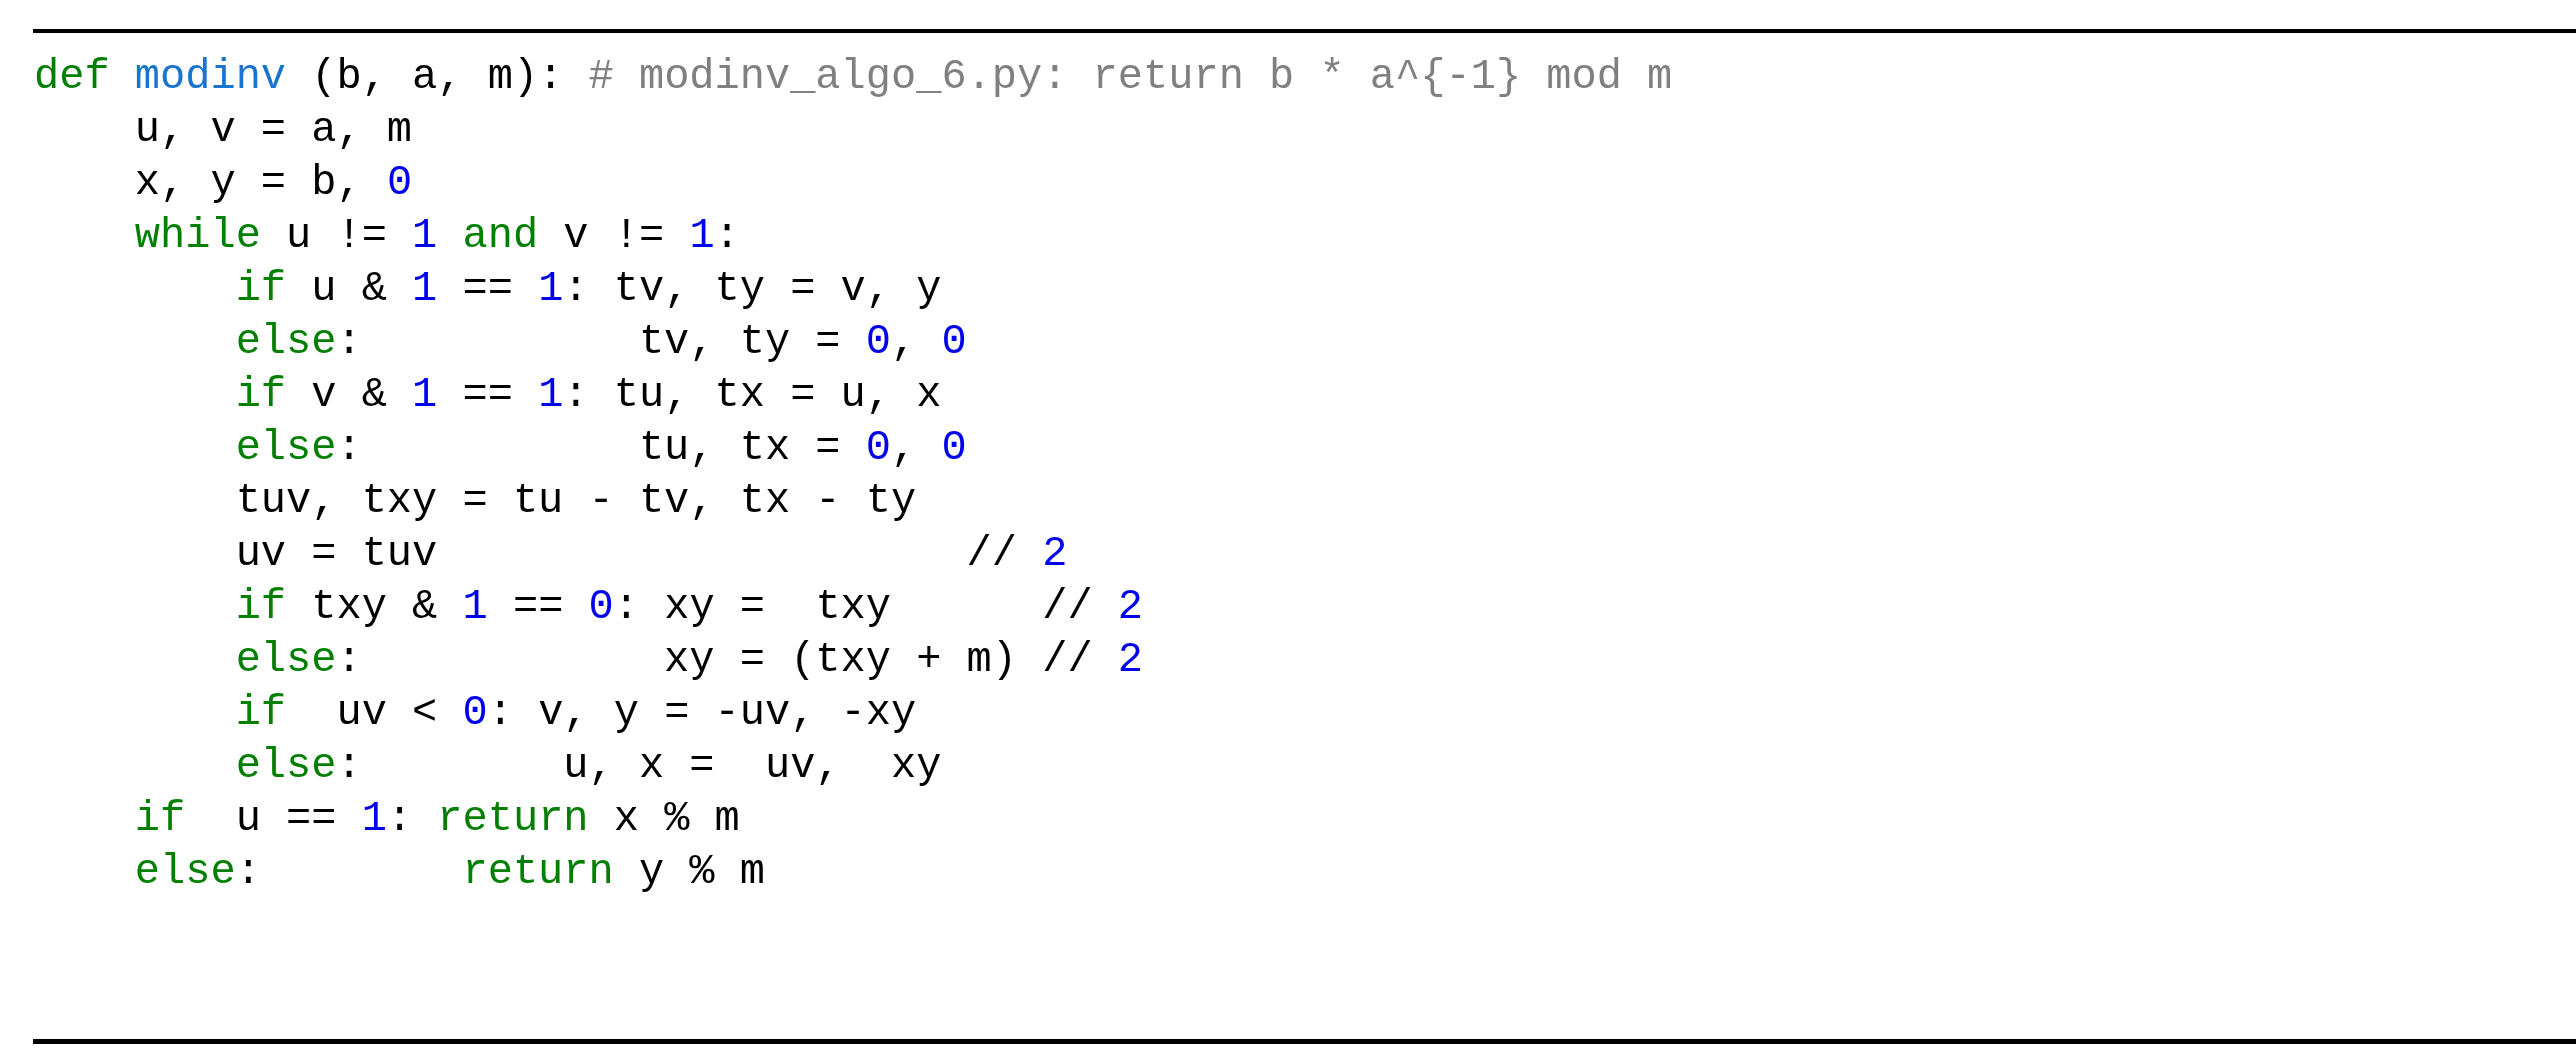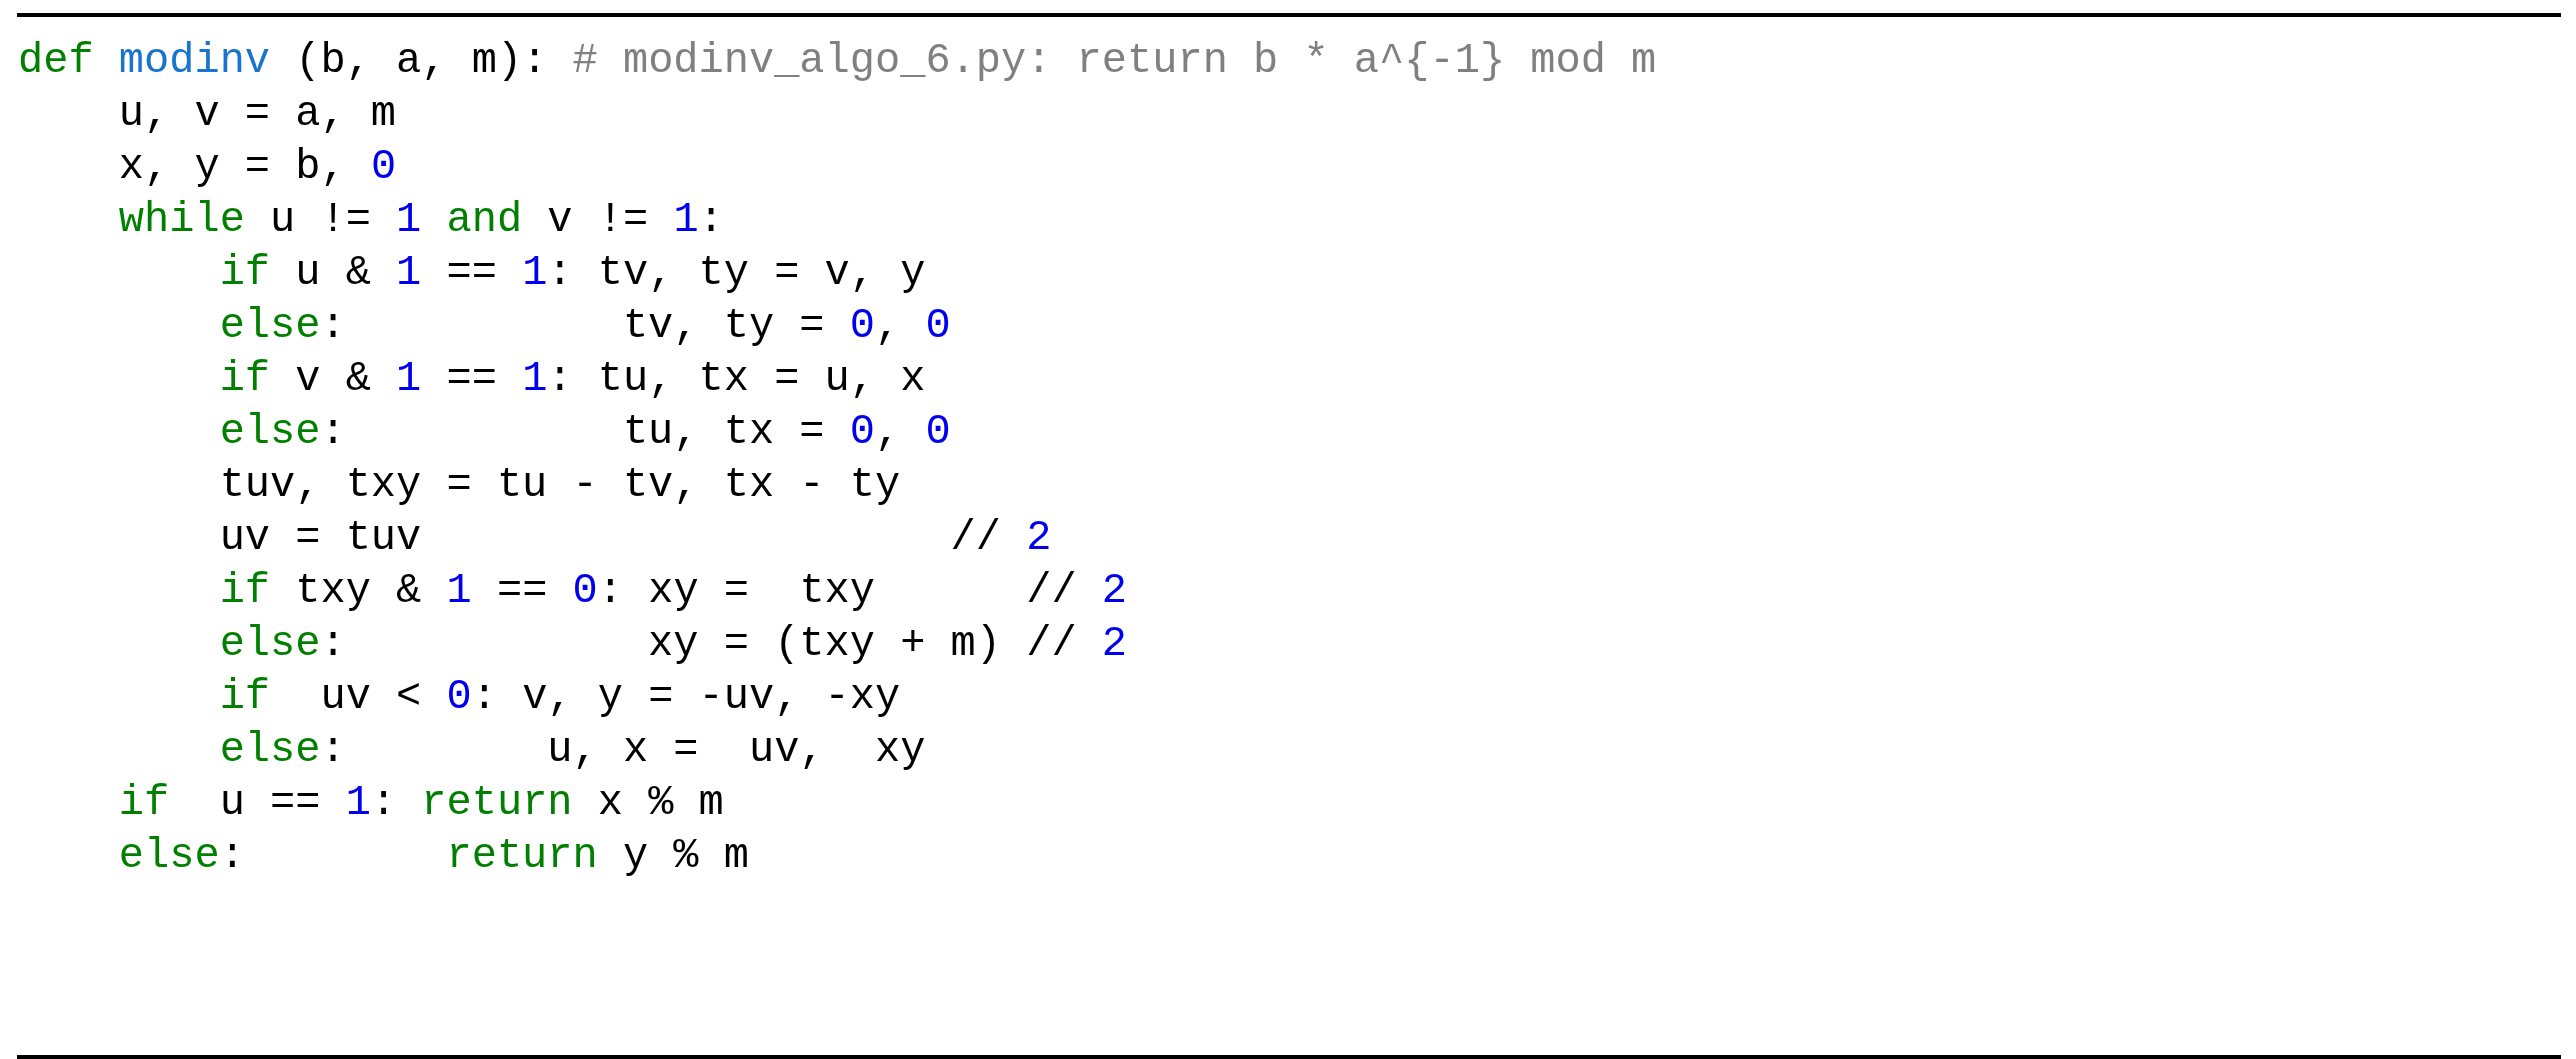--- a/index.html
+++ b/index.html
@@ -11,21 +11,21 @@
     width: 2576px;
     height: 1060px;
     font-family: "Liberation Mono", "DejaVu Sans Mono", monospace;
     -webkit-font-smoothing: antialiased;
   }
 
   .listing-float {
     box-sizing: border-box;
     width: 2576px;
     height: 1060px;
-    padding: 0;
+    padding: 16px;
     position: relative;
     display: flex;
     flex-direction: column;
   }
 
   .rule {
     height: 4.9px;
     background: #000000;
     width: 2544px;
     margin-left: 17px;

